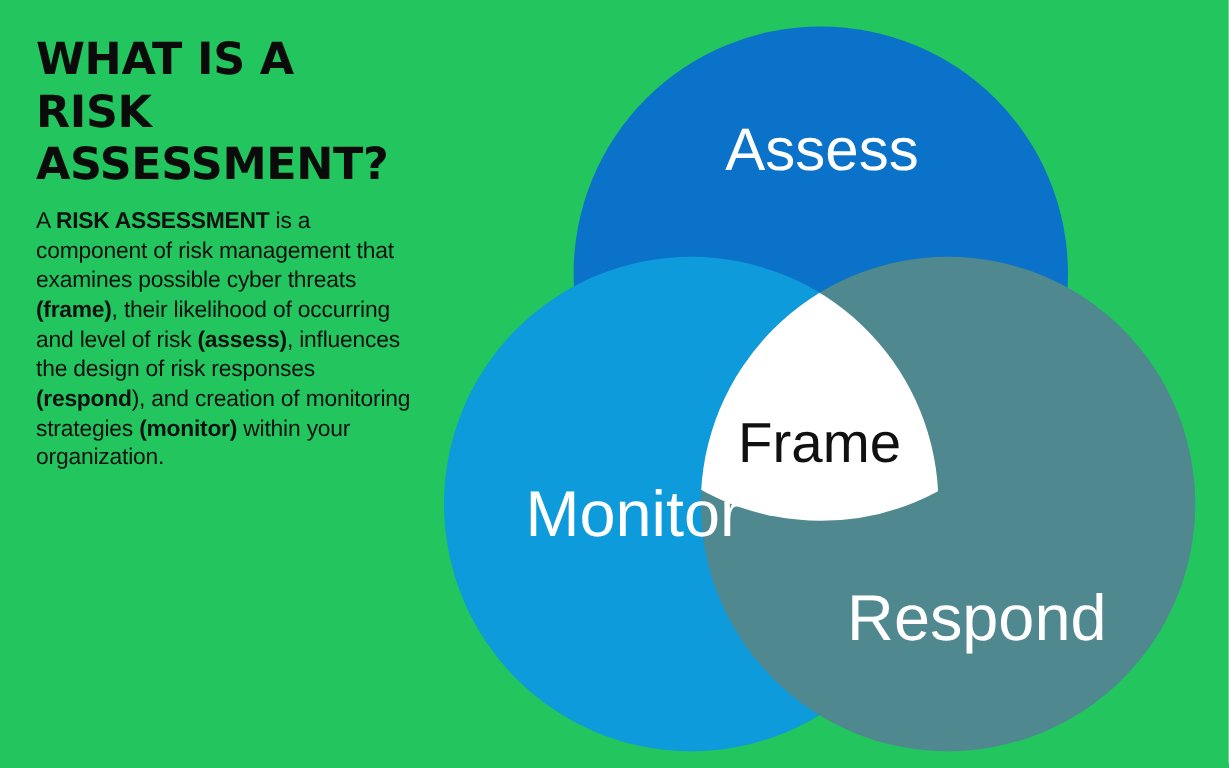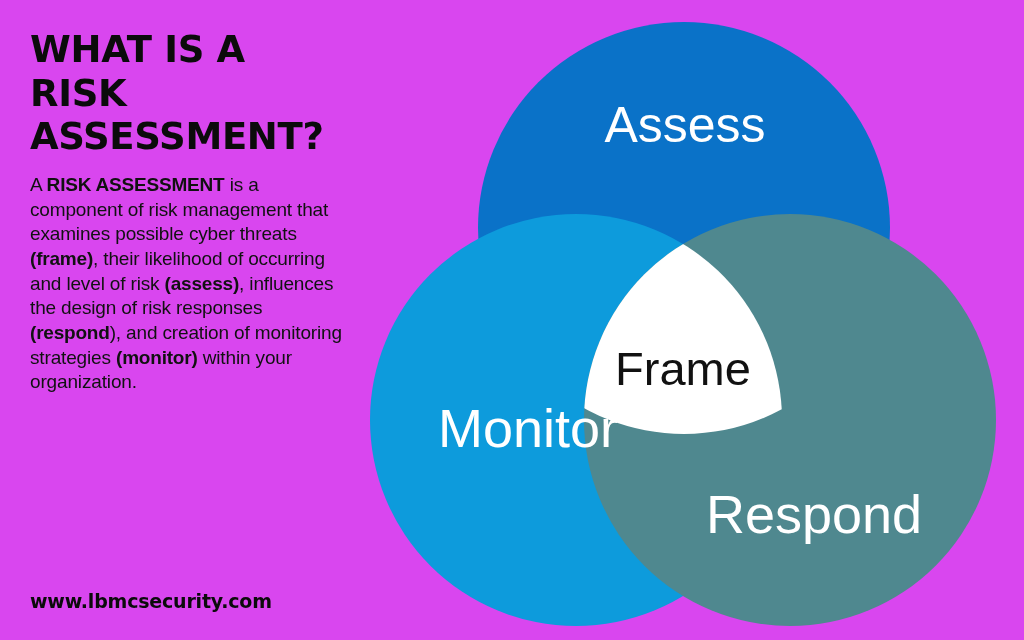--- a/index.html
+++ b/index.html
@@ -87,29 +87,28 @@
     letter-spacing: 0px;
   }
   .venn-label-assess  { font-size: 50px; fill: #ffffff; }
   .venn-label-monitor { font-size: 54px; fill: #ffffff; }
   .venn-label-respond { font-size: 54px; fill: #ffffff; }
   .venn-label-frame   { font-size: 47px; fill: #111111; }
 </style>
 </head>
 <body>
 
-<div id="page" style="background: #d946ef;">
+<div id="page" style="background: #22c55e;">
 
   <div class="text-panel">
 
     <h1 class="headline">WHAT IS A RISK ASSESSMENT?</h1>
 
     <p class="body-copy">A <b>RISK ASSESSMENT</b> is a component of risk management that examines possible cyber threats <b>(frame)</b>, their likelihood of occurring and level of risk <b>(assess)</b>, influences the design of risk responses <b>(respond</b>), and creation of monitoring strategies <b>(monitor)</b> within your organization.</p>
 
-    <div class="site-url">www.lbmcsecurity.com</div>
   </div>
 
   <div class="venn-wrap">
     <svg class="venn-svg" viewBox="0 0 654 640" xmlns="http://www.w3.org/2000/svg">
 
       <defs>
 
         <clipPath id="clip-assess-circle">
           <circle id="def-assess-clip" cx="314" cy="228" r="206"></circle>
         </clipPath>

